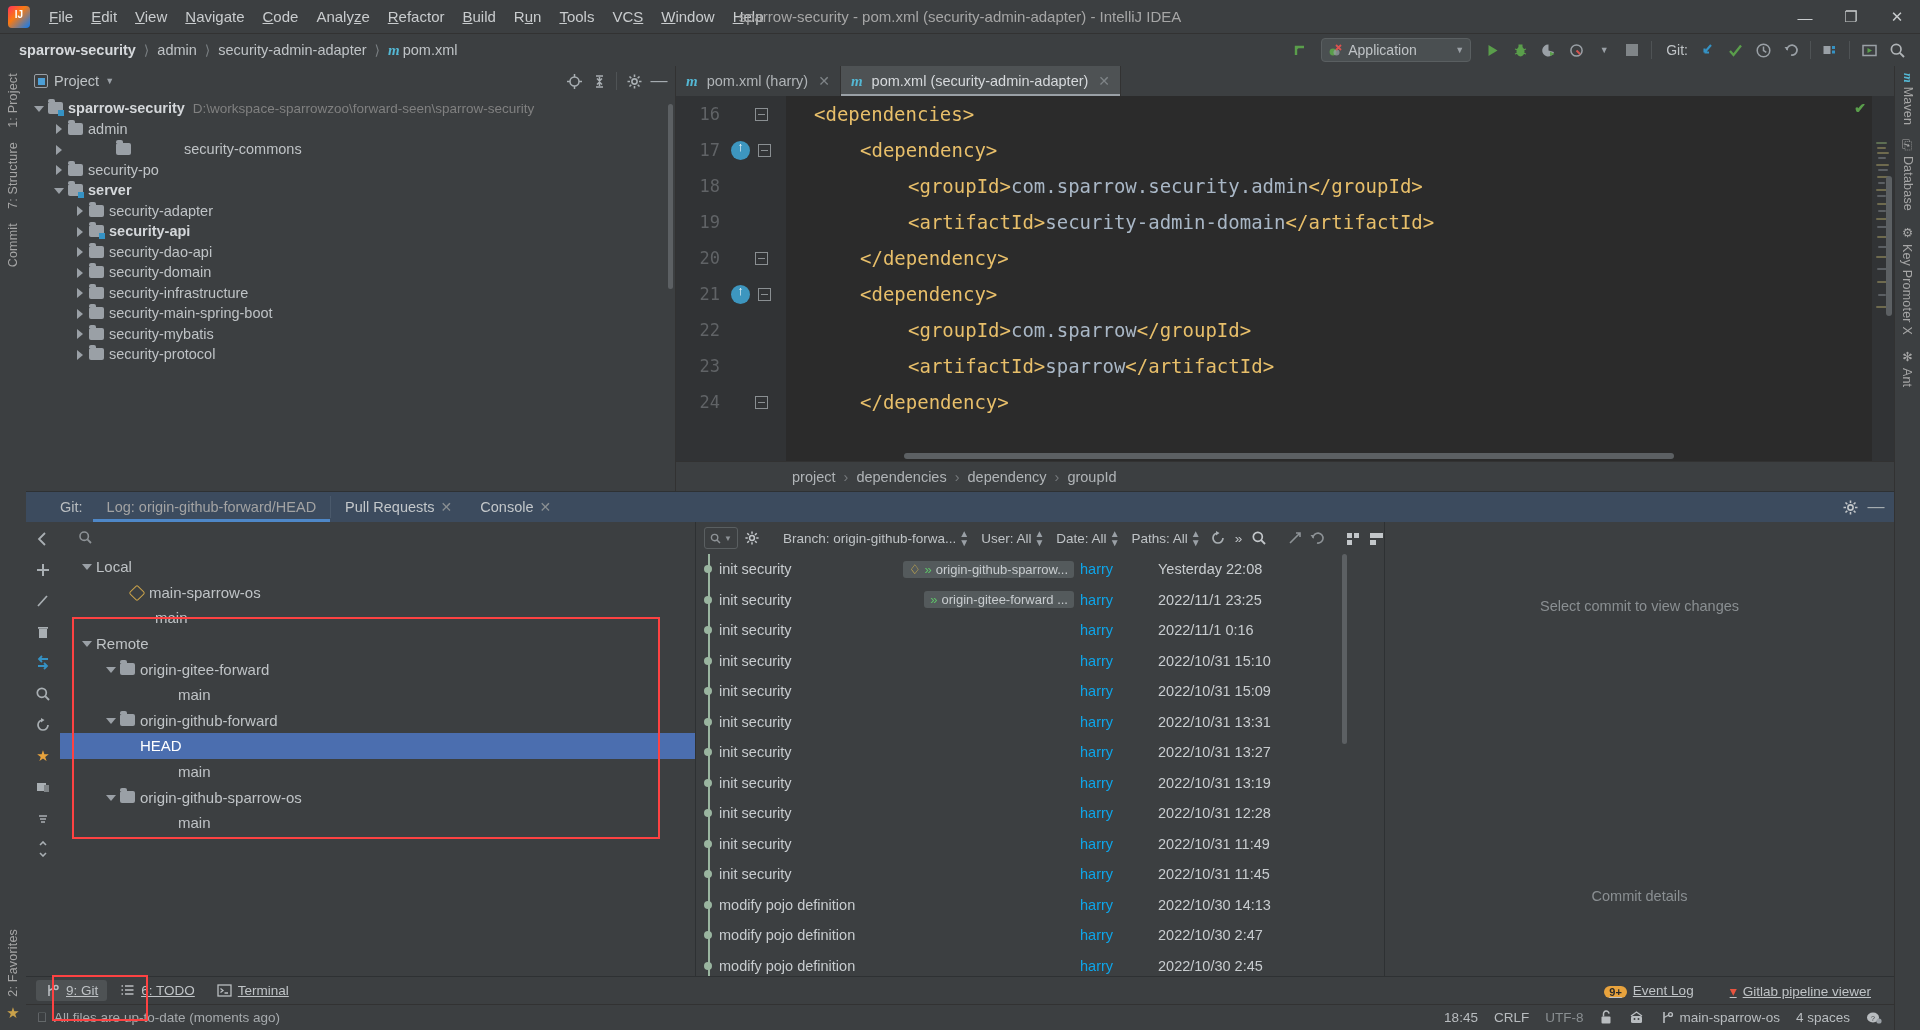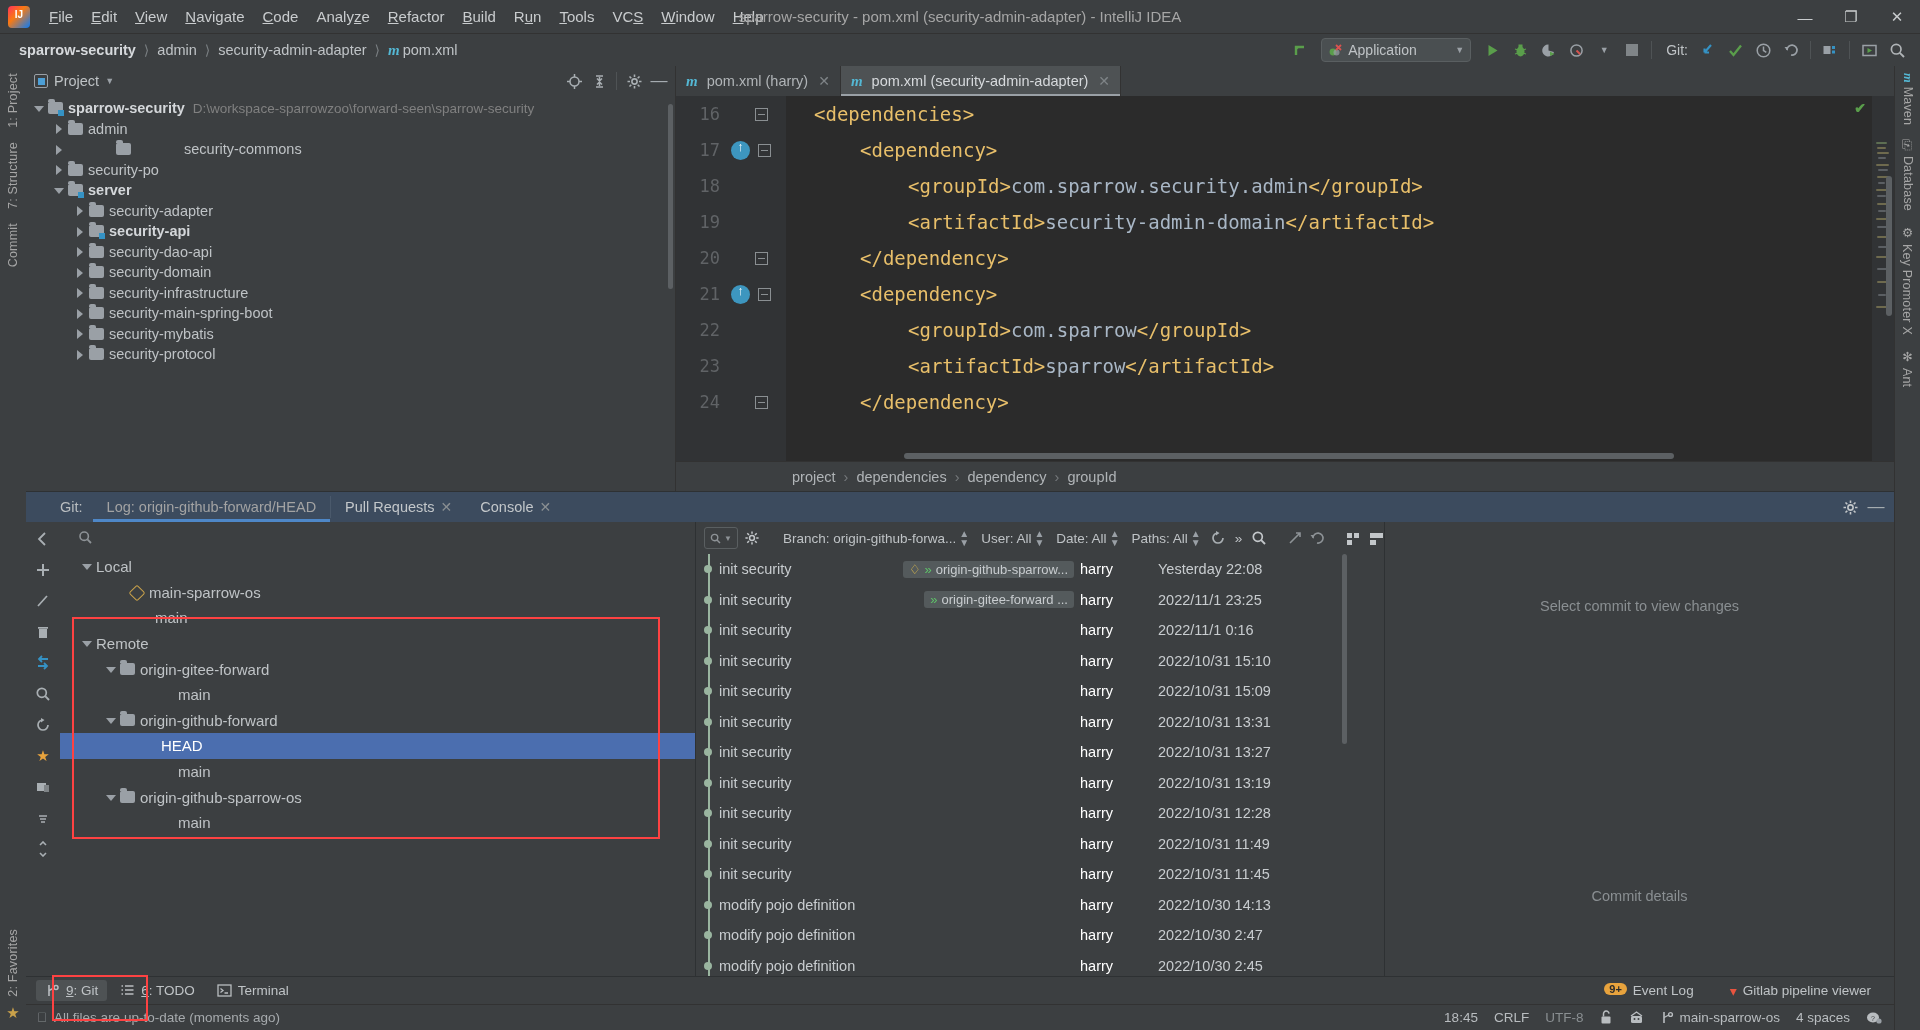--- a/index.html
+++ b/index.html
@@ -125,29 +125,29 @@
   .logtoolbar{height:32px;flex:0 0 32px;display:flex;align-items:center;gap:6px;padding:0 8px;}
   .qsearch{width:62px;height:22px;border:1px solid #5a5f61;border-radius:3px;display:flex;align-items:center;padding:0 5px;color:#8d9296;font-size:12.5px;gap:3px;}
   .filt{font-size:13.5px;color:#bfc3c6;display:flex;align-items:center;gap:3px;padding:2px 3px;white-space:nowrap;}
   .filt .ud{color:#9aa0a6;font-size:10px;line-height:9px;}
   .logrows{flex:1 1 auto;overflow:hidden;position:relative;}
   .lrow{height:30.5px;display:flex;align-items:center;font-size:14.5px;white-space:nowrap;position:relative;}
   .gdot{width:8px;height:8px;border-radius:50%;background:#9ab5a0;margin-left:8px;flex:0 0 8px;z-index:2;}
   .gline{position:absolute;left:11.5px;top:0;bottom:0;width:2px;background:#9ab5a0;}
   .lsubj{color:#c8cccf;margin-left:7px;flex:1 1 auto;overflow:hidden;text-overflow:ellipsis;}
   .reftag{background:#545a5c;border-radius:3px;padding:1px 6px;display:flex;align-items:center;gap:4px;font-size:13px;color:#c8cccf;margin-right:6px;}
-  .lauth{width:78px;flex:0 0 78px;color:#ffffff;}
+  .lauth{width:78px;flex:0 0 78px;color:#0ea5e9;}
   .ldate{width:190px;flex:0 0 190px;color:#c8cccf;padding-right:14px;}
   .log-vscroll{position:absolute;right:1px;top:0;width:5px;height:190px;background:#5c6063;border-radius:3px;}
   .details{width:510px;flex:0 0 510px;background:#3c3f41;border-left:1px solid #2e3133;position:relative;margin-left:36px;}
   .det-text{position:absolute;left:0;right:0;text-align:center;color:#8a8f92;font-size:14.5px;}
 
   
   .toolwin{height:28px;flex:0 0 28px;background:#3c3f41;display:flex;align-items:center;padding-left:10px;gap:4px;border-top:1px solid #2e3133;position:relative;}
-  .twbtn{display:flex;align-items:flex-start;gap:6px;font-size:13.5px;color:#bfc3c6;padding:3px 9px;border-radius:3px;}
+  .twbtn{display:flex;align-items:flex-end;gap:6px;font-size:13.5px;color:#bfc3c6;padding:3px 9px;border-radius:3px;text-decoration:underline;}
   .twbtn.active{background:#4e5254;}
   .twbtn .u{text-decoration:underline;}
   .tw-right{margin-left:auto;display:flex;align-items:center;gap:18px;padding-right:14px;}
   .badge{background:#e8a33d;color:#2b2b2b;border-radius:8px;font-size:11px;font-weight:bold;padding:0px 5px;}
 
   .status{height:26px;flex:0 0 26px;background:#3c3f41;display:flex;align-items:center;padding:0 12px;font-size:13.5px;color:#a6aaad;border-top:1px solid #323232;}
   .st-right{margin-left:auto;display:flex;align-items:center;gap:16px;}
   .st-item{color:#b9bdc0;display:flex;align-items:center;gap:5px;}
   .st-item.dim{color:#8a8f92;}
 
@@ -634,21 +634,21 @@
                 <span class="blabel">origin-gitee-forward</span>
               </div>
               <div class="brow" style="padding-left:118px;">
                 <span class="blabel">main</span>
               </div>
               <div class="brow" style="padding-left:46px;">
                 <span class="tri d"></span>
                 <span class="fold"></span>
                 <span class="blabel">origin-github-forward</span>
               </div>
-              <div class="brow sel" style="padding-left:101px;">
+              <div class="brow sel" style="padding-left:80px;">
                 <span class="blabel">HEAD</span>
               </div>
               <div class="brow" style="padding-left:118px;">
                 <span class="blabel">main</span>
               </div>
               <div class="brow" style="padding-left:46px;">
                 <span class="tri d"></span>
                 <span class="fold"></span>
                 <span class="blabel">origin-github-sparrow-os</span>
               </div>

